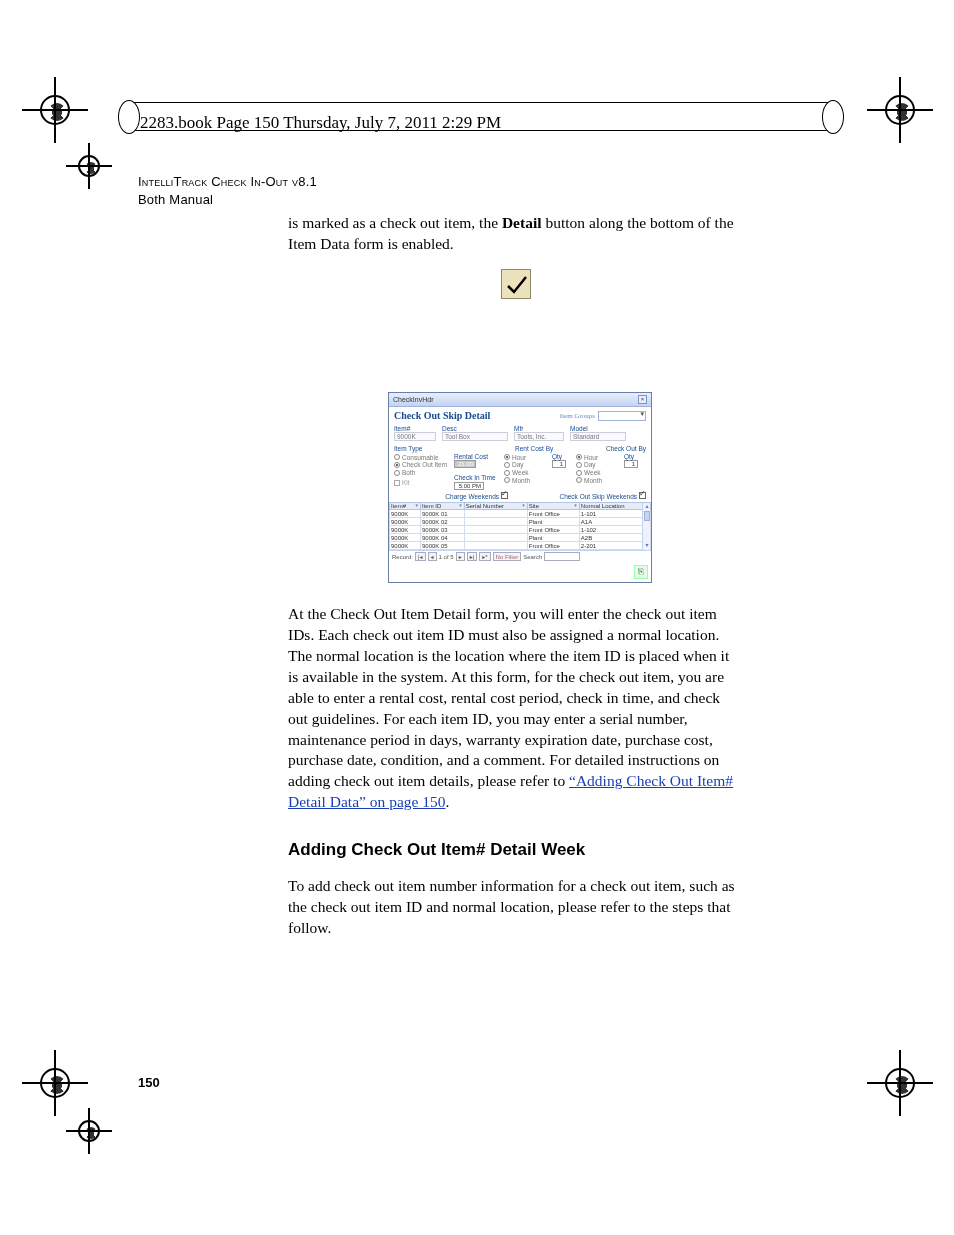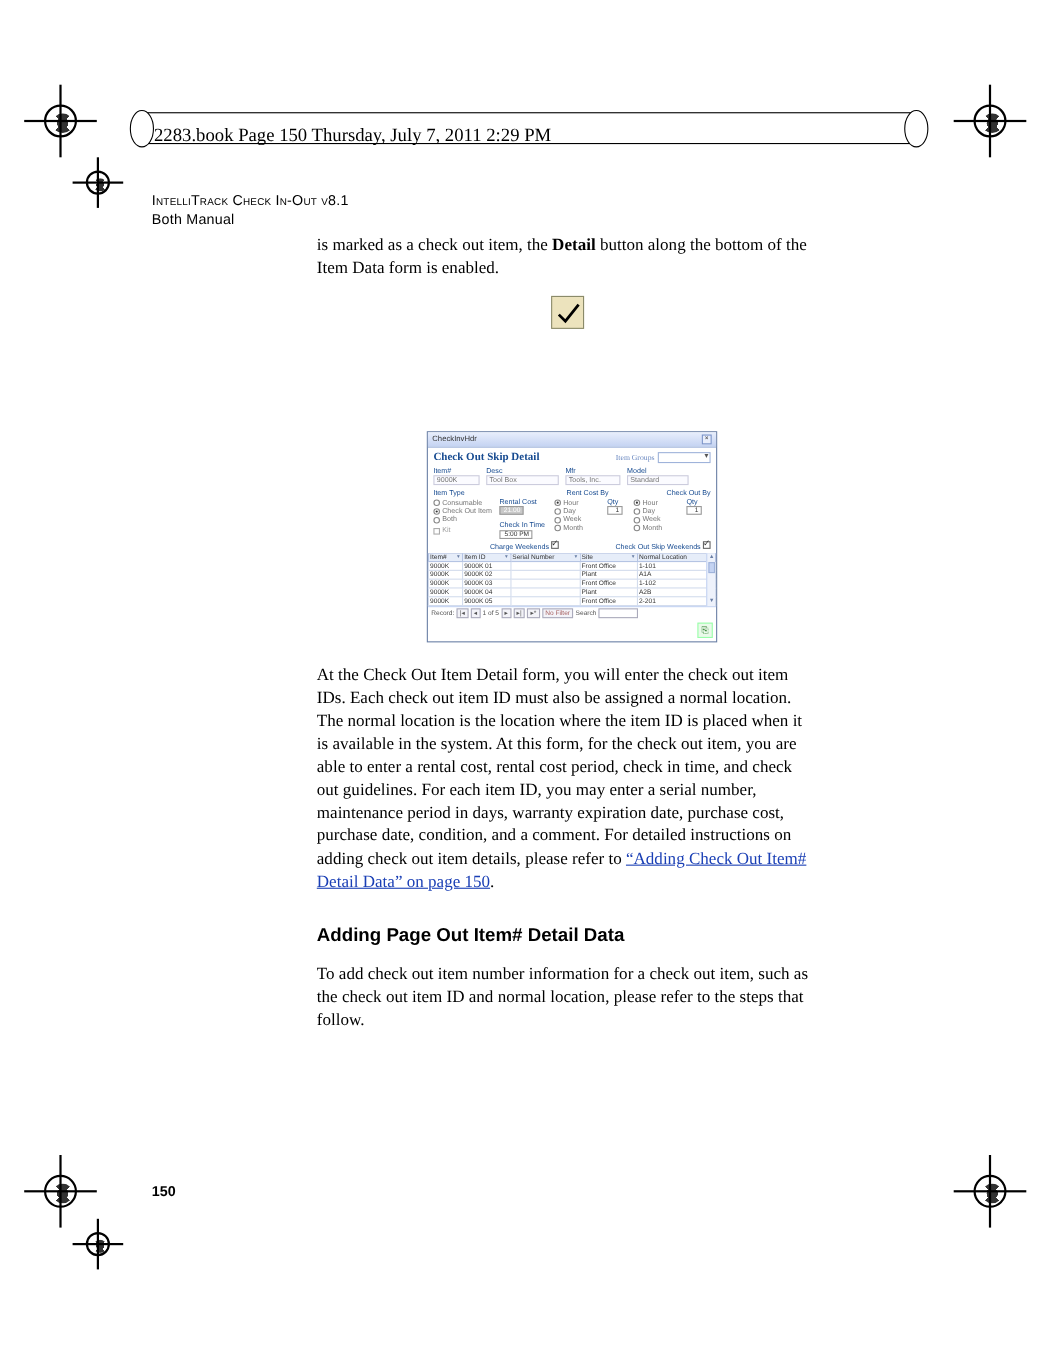--- a/index.html
+++ b/index.html
@@ -374,18 +374,18 @@
       <span>⎘</span>
     </span>
   </div>
 </div>
 
 <div class="body-col" style="top:604px;">
   <p>
     <span>At the Check Out Item Detail form, you will enter the check out item IDs. Each check out item ID must also be assigned a normal location. The normal location is the location where the item ID is placed when it is available in the system. At this form, for the check out item, you are able to enter a rental cost, rental cost period, check in time, and check out guidelines. For each item ID, you may enter a serial number, maintenance period in days, warranty expiration date, purchase cost, purchase date, condition, and a comment. For detailed instructions on adding check out item details, please refer to </span><a href="#" class="xref">“Adding Check Out Item# Detail Data” on page 150</a><span>.</span>
   </p>
 
-  <div class="h2">Adding Page Out Item# Detail Data</div>
+  <div class="h2">Adding Check Out Item# Detail Week</div>
 
   <p>To add check out item number information for a check out item, such as the check out item ID and normal location, please refer to the steps that follow.</p>
 </div>
 
 <div class="pagenum">150</div>
 
 </body></html>

